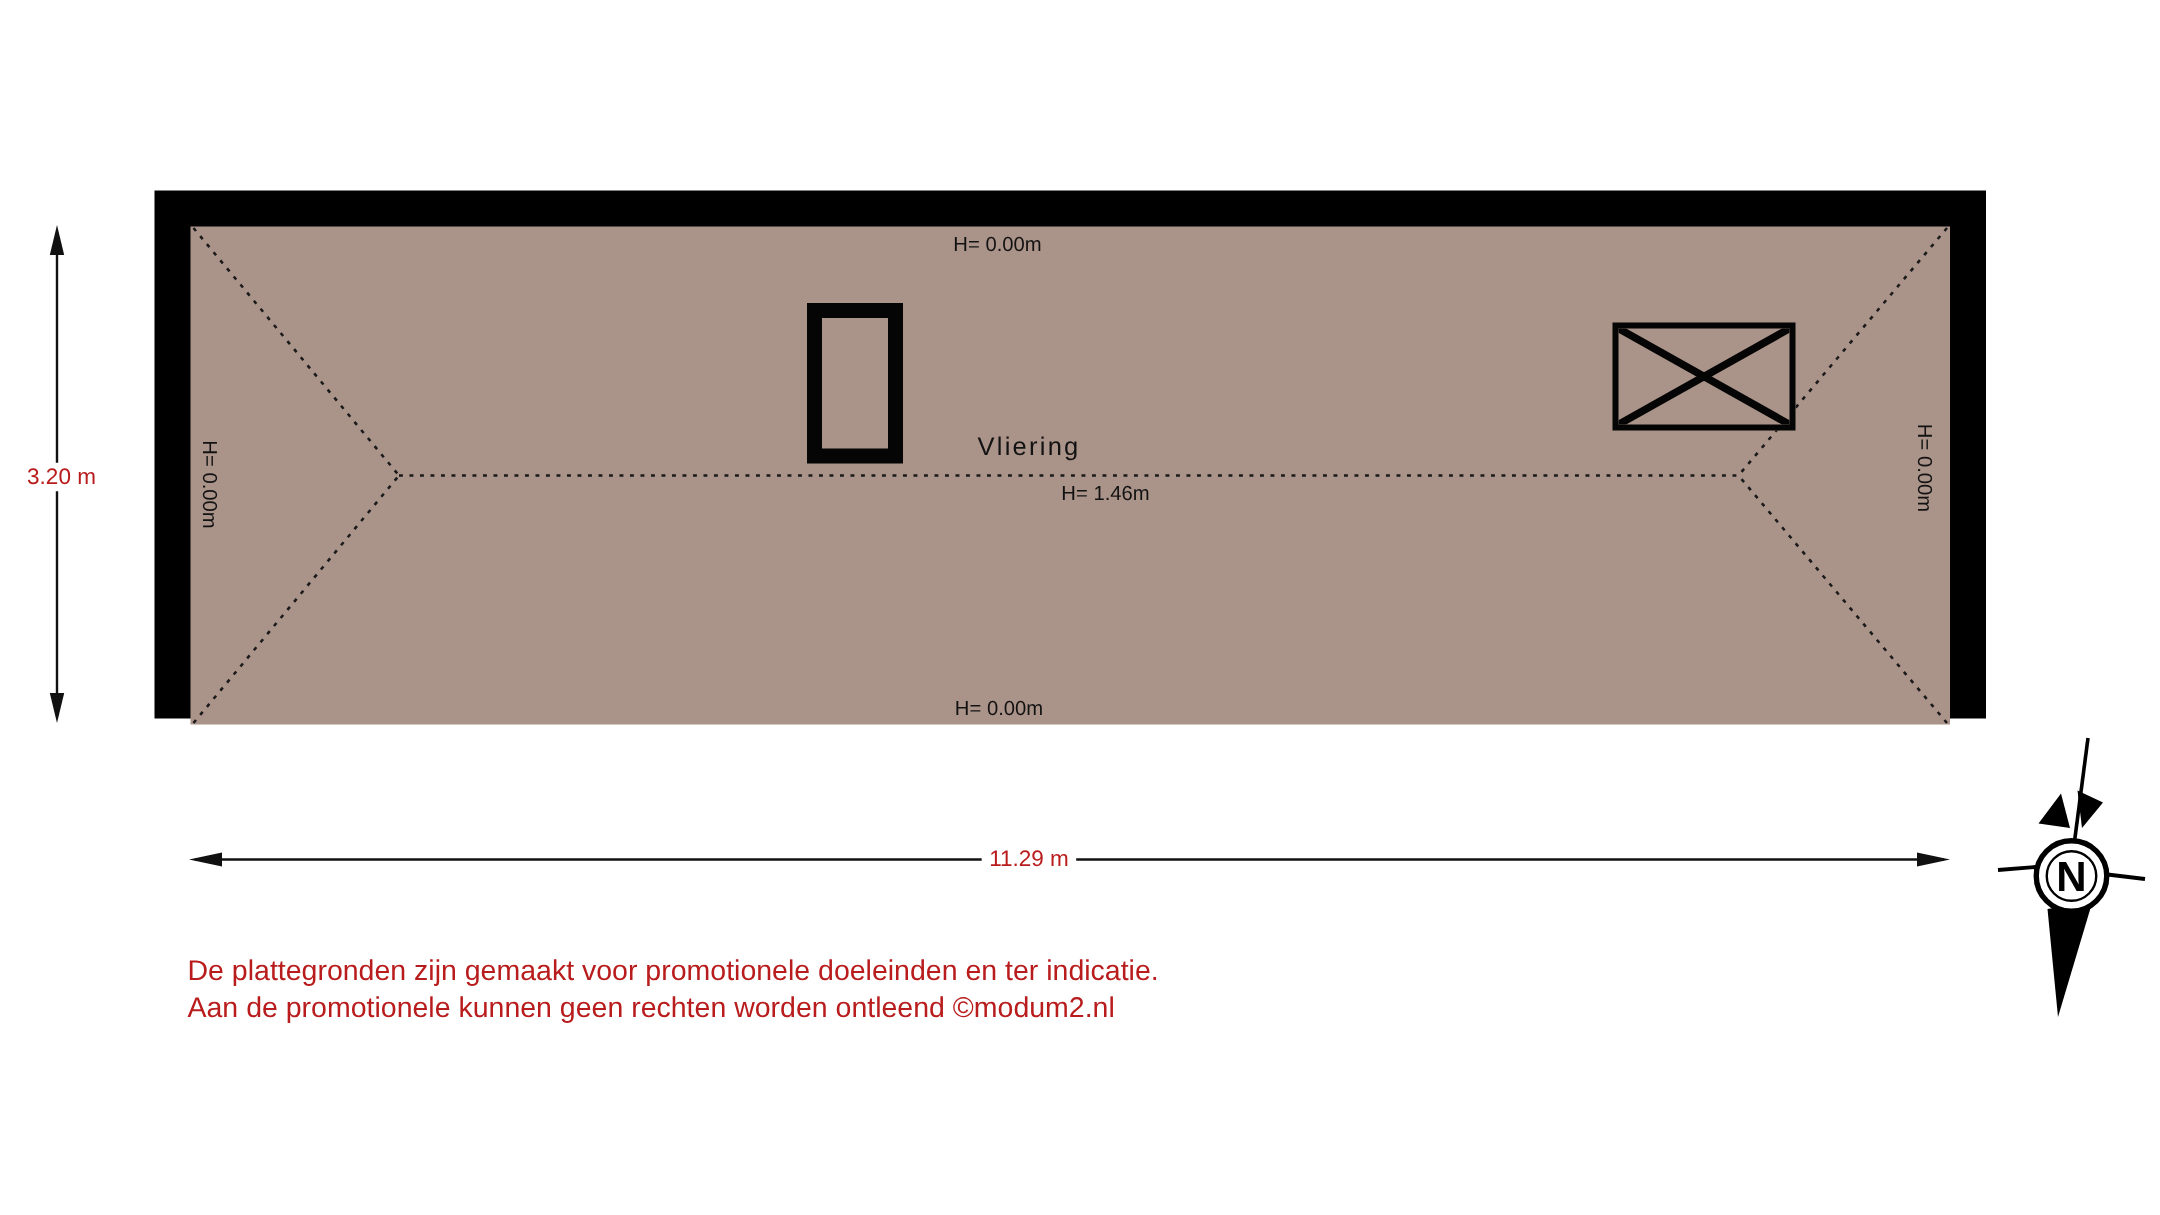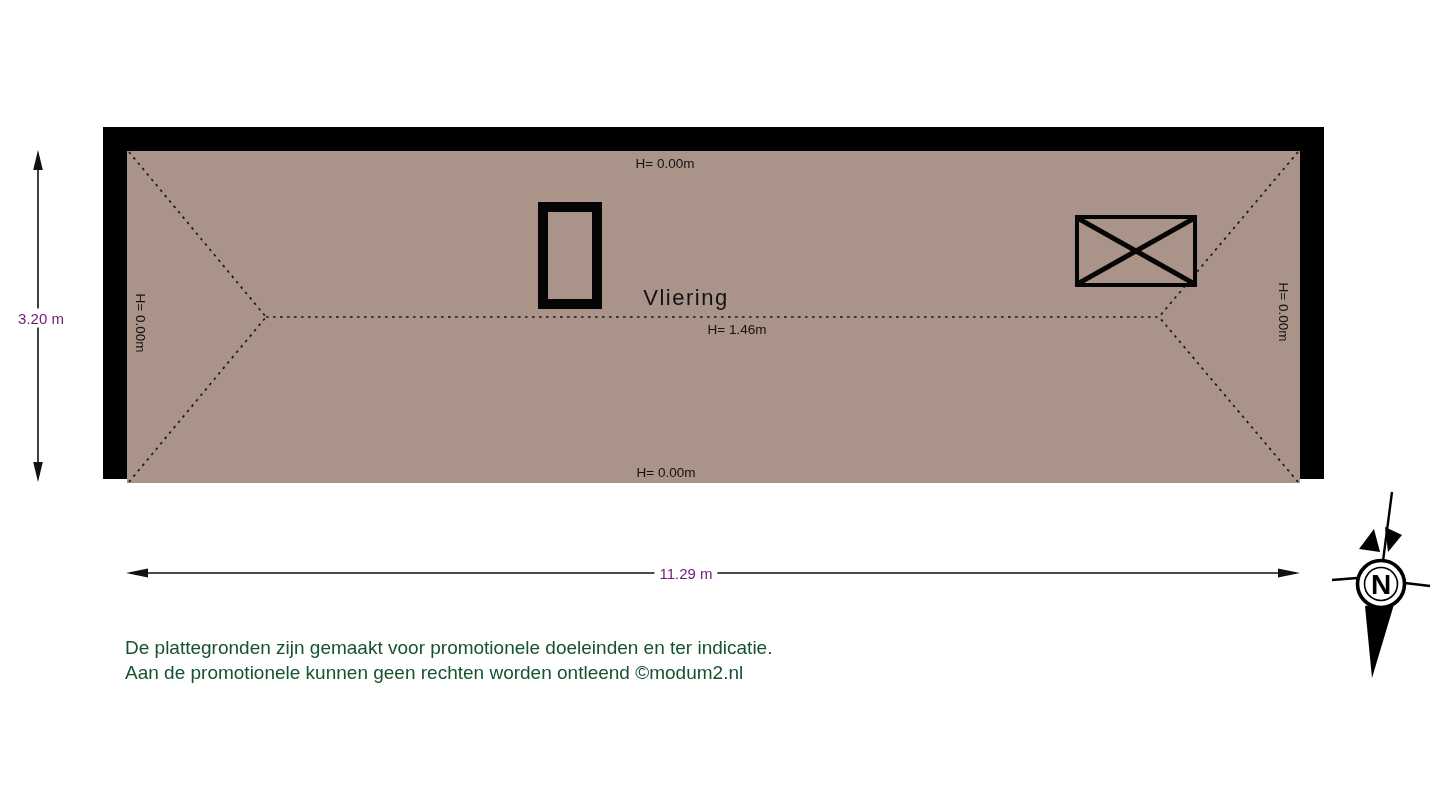--- a/index.html
+++ b/index.html
@@ -14,34 +14,34 @@
   .chimney{position:absolute;left:411px;top:51px;width:64px;height:107px;
            border:10px solid #050505;box-sizing:border-box;background:#aa9389;}
   .xbox{position:absolute;left:948px;top:64px;width:122px;height:72px;
         border:4px solid #050505;box-sizing:border-box;background:#aa9389;}
   .xbox svg{display:block;}
 
   .plan-label{position:absolute;white-space:nowrap;color:#121212;transform:translate(-50%,-50%);}
   .h-label{font-size:13.5px;}
   .h-label.vert-l{transform:translate(-50%,-50%) rotate(90deg);}
   .h-label.vert-r{transform:translate(-50%,-50%) rotate(90deg);}
-  .room-label{font-size:22px;letter-spacing:1.5px;}
+  .room-label{font-size:17px;letter-spacing:1.5px;}
   .ridge-label{font-size:13.5px;margin-left:45px;}
 
   
   .dim-svg{position:absolute;}
   .dim-label{position:absolute;transform:translate(-50%,-50%);background:#fff;
-             font-size:15px;white-space:nowrap;padding:1px 5px;color:#701a75;}
+             font-size:15px;white-space:nowrap;padding:1px 5px;color:#b91c1c;}
 
   
   .compass{position:absolute;left:1331px;top:487px;}
   .compass text{font-weight:bold;font-family:"Liberation Sans",sans-serif;}
 
   
-  .disclaimer{position:absolute;left:125px;top:636px;font-size:19px;line-height:24.5px;color:#14532d;}
+  .disclaimer{position:absolute;left:125px;top:636px;font-size:19px;line-height:24.5px;color:#b91c1c;}
 </style>
 </head>
 <body>
 
 <div class="canvas">
 
   <div class="plan">
     <div class="floor">
 
       <svg class="rooflines" width="1173" height="332" viewBox="0 0 1173 332">

